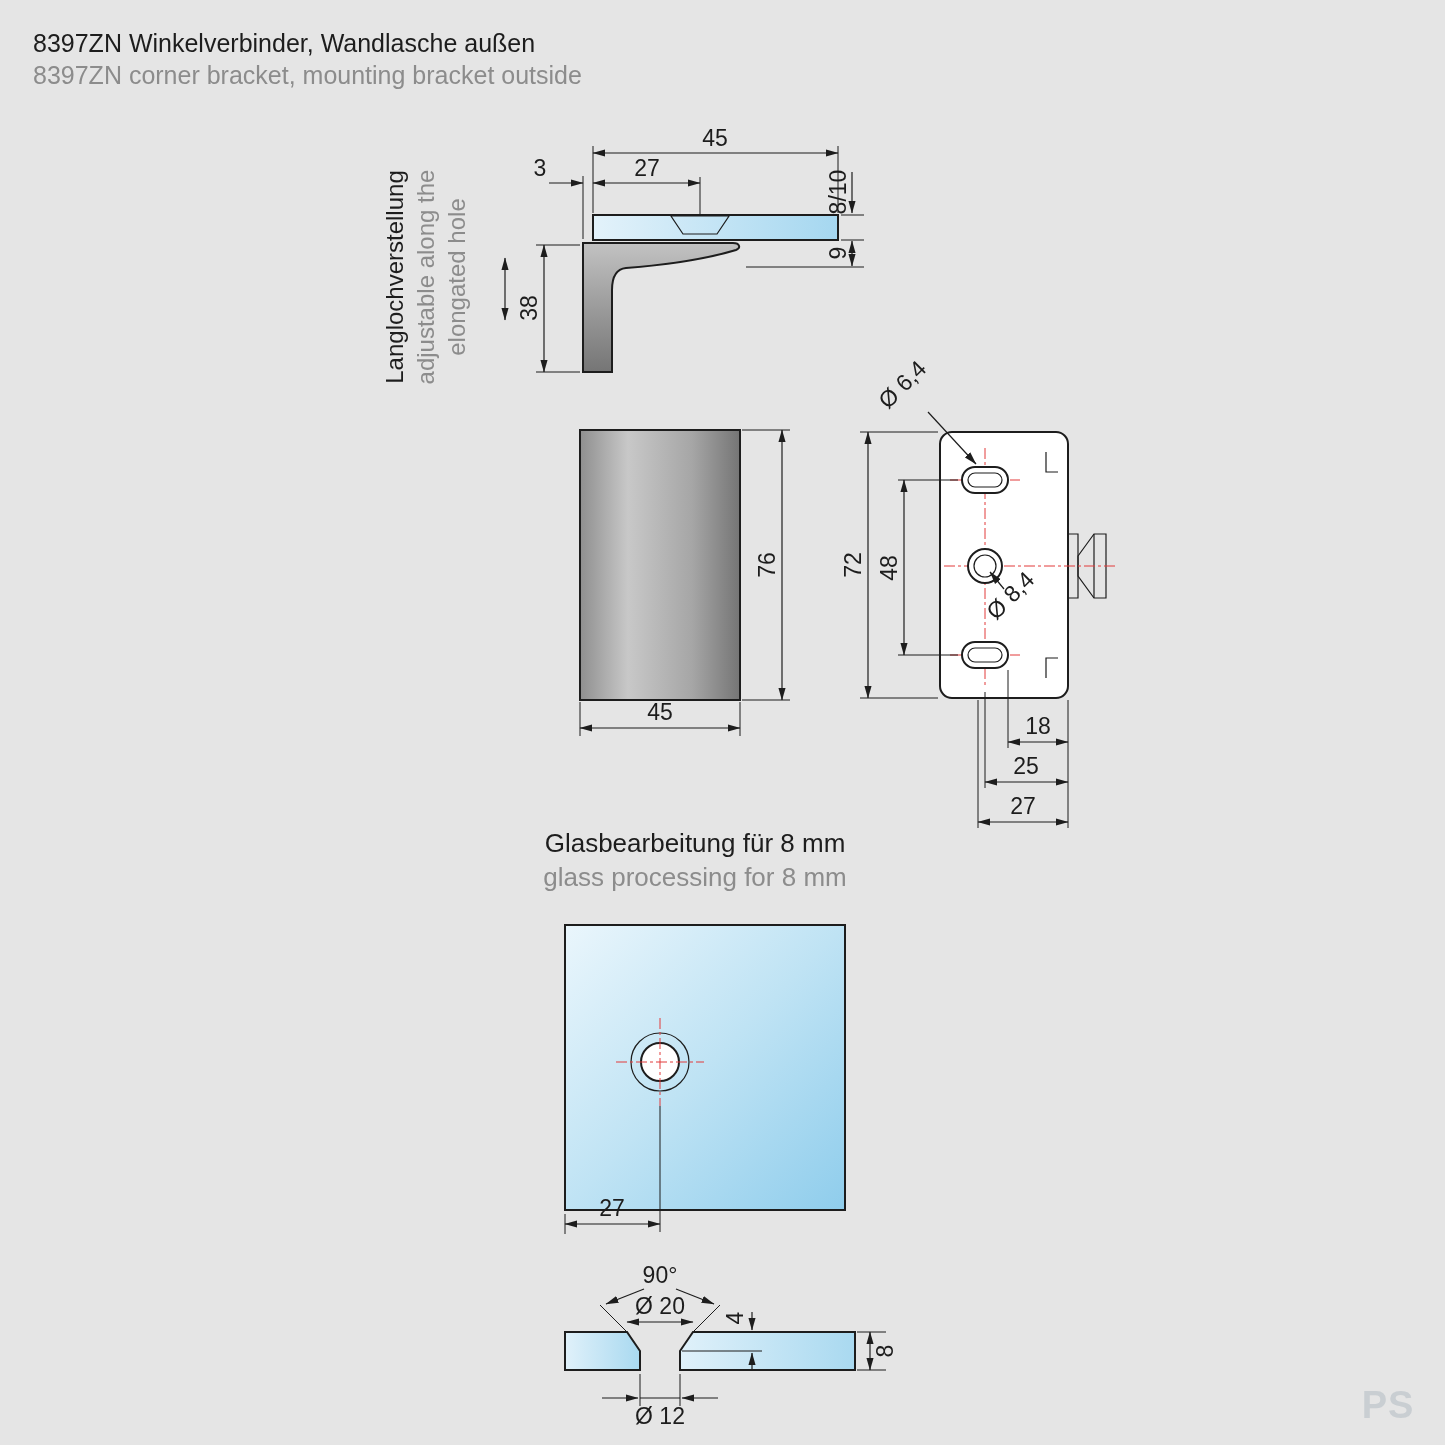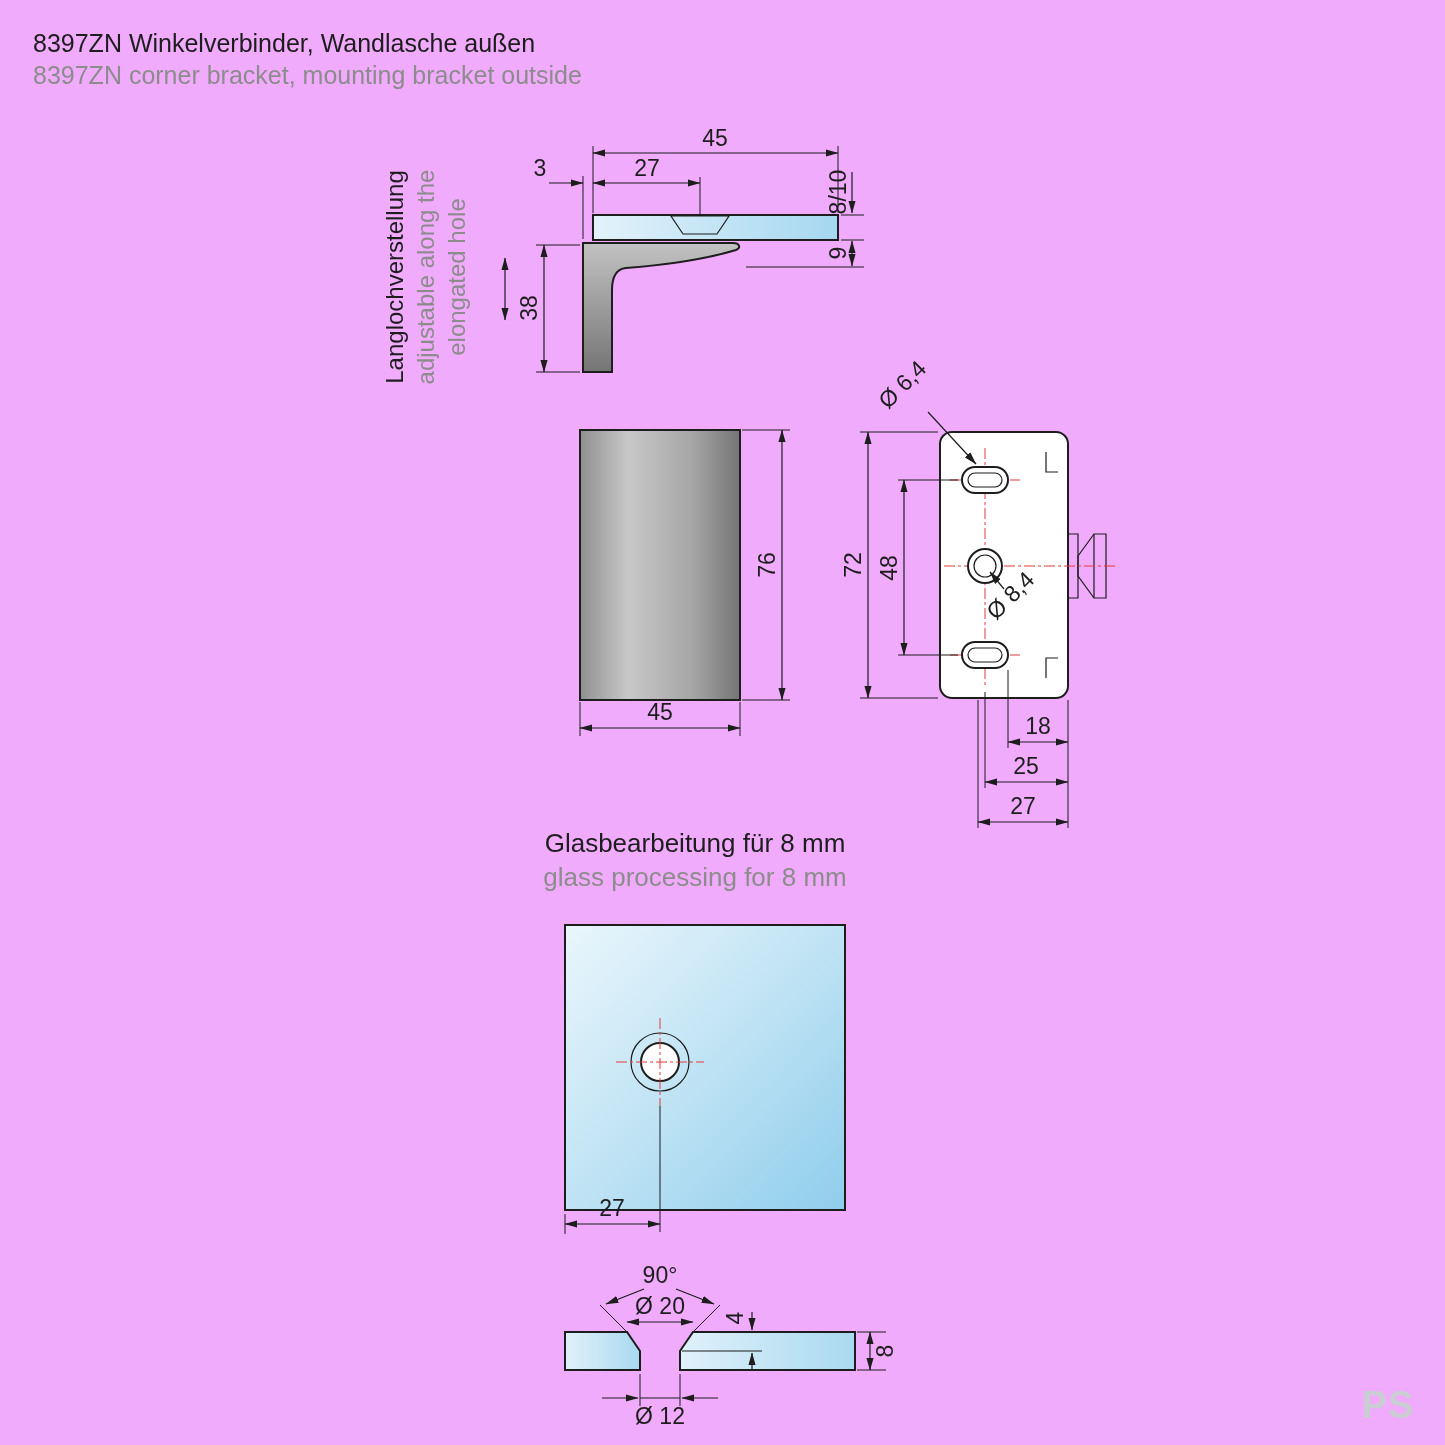--- a/index.html
+++ b/index.html
@@ -1,16 +1,16 @@
 <!DOCTYPE html>
 <html><head>
 <meta charset="utf-8">
 <style>
   html,body{margin:0;padding:0;background:#ffffff;}
-  .page{width:1445px;height:1445px;background:#f0abfc;position:relative;}
+  .page{width:1445px;height:1445px;background:#e5e5e5;position:relative;}
   svg{display:block;font-family:"Liberation Sans",sans-serif;}
   text{fill:#1d1d1d;}
   .h1{font-size:25px;}
   .h2{font-size:25px;fill:#8c8c8c;}
   .sect{font-size:26px;}
   .gray{fill:#8c8c8c;}
   .dim{font-size:23px;}
   .note{font-size:24px;}
   .part{stroke:#1d1d1d;stroke-width:2;}
   .thin{stroke:#1d1d1d;stroke-width:1.2;fill:none;}

